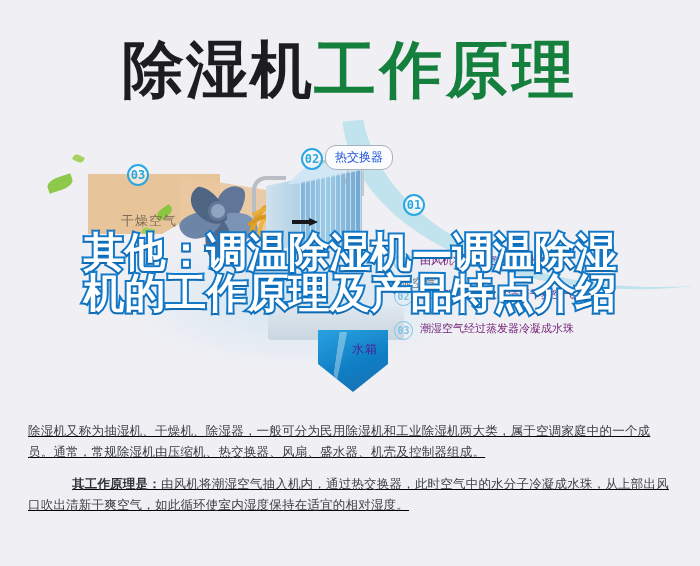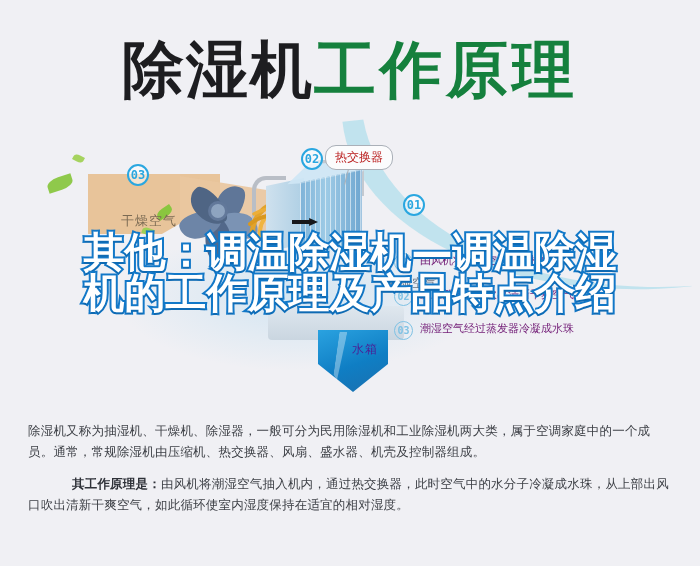--- a/index.html
+++ b/index.html
@@ -230,21 +230,21 @@
   .badge.step2-main { left: 301px; top: 148px; }
   .badge.step1-main { left: 403px; top: 194px; }
 
   
   .callout {
     position: absolute; left: 325px; top: 145px;
     padding: 3px 9px;
     border: 1px solid #aab0b8;
     border-radius: 11px;
     background: #fbfcfd;
-    font-size: 12px; color: #b91c1c; white-space: nowrap;
+    font-size: 12px; color: #1d4ed8; white-space: nowrap;
     font-family: "DejaVu Sans","Liberation Sans",sans-serif;
     text-align: center;
   }
   .callout::after {
     content:""; position:absolute; left:22px; top:100%;
     border-left:1px solid #aab0b8; height:16px;
     transform: rotate(14deg); transform-origin: top;
   }
 
   
@@ -294,20 +294,21 @@
     text-shadow: 0 2px 0 rgba(10,80,140,.35);
   }
 
   
   .copy {
     position: absolute;
     left: 0; top: 404px;
     width: 700px; height: 162px;
     background: #f0f0f4;
     padding: 16px 28px 0 28px;
+    text-decoration: underline;
   }
   .para {
     font-size: 12.5px;
     line-height: 21px;
     color: #3c3f45;
     letter-spacing: .2px;
     font-family: "DejaVu Sans", "Liberation Sans", sans-serif;
     margin-bottom: 11px;
   }
   .para .lead { font-weight: 700; color: #2e3138; margin-left: 44px; }

